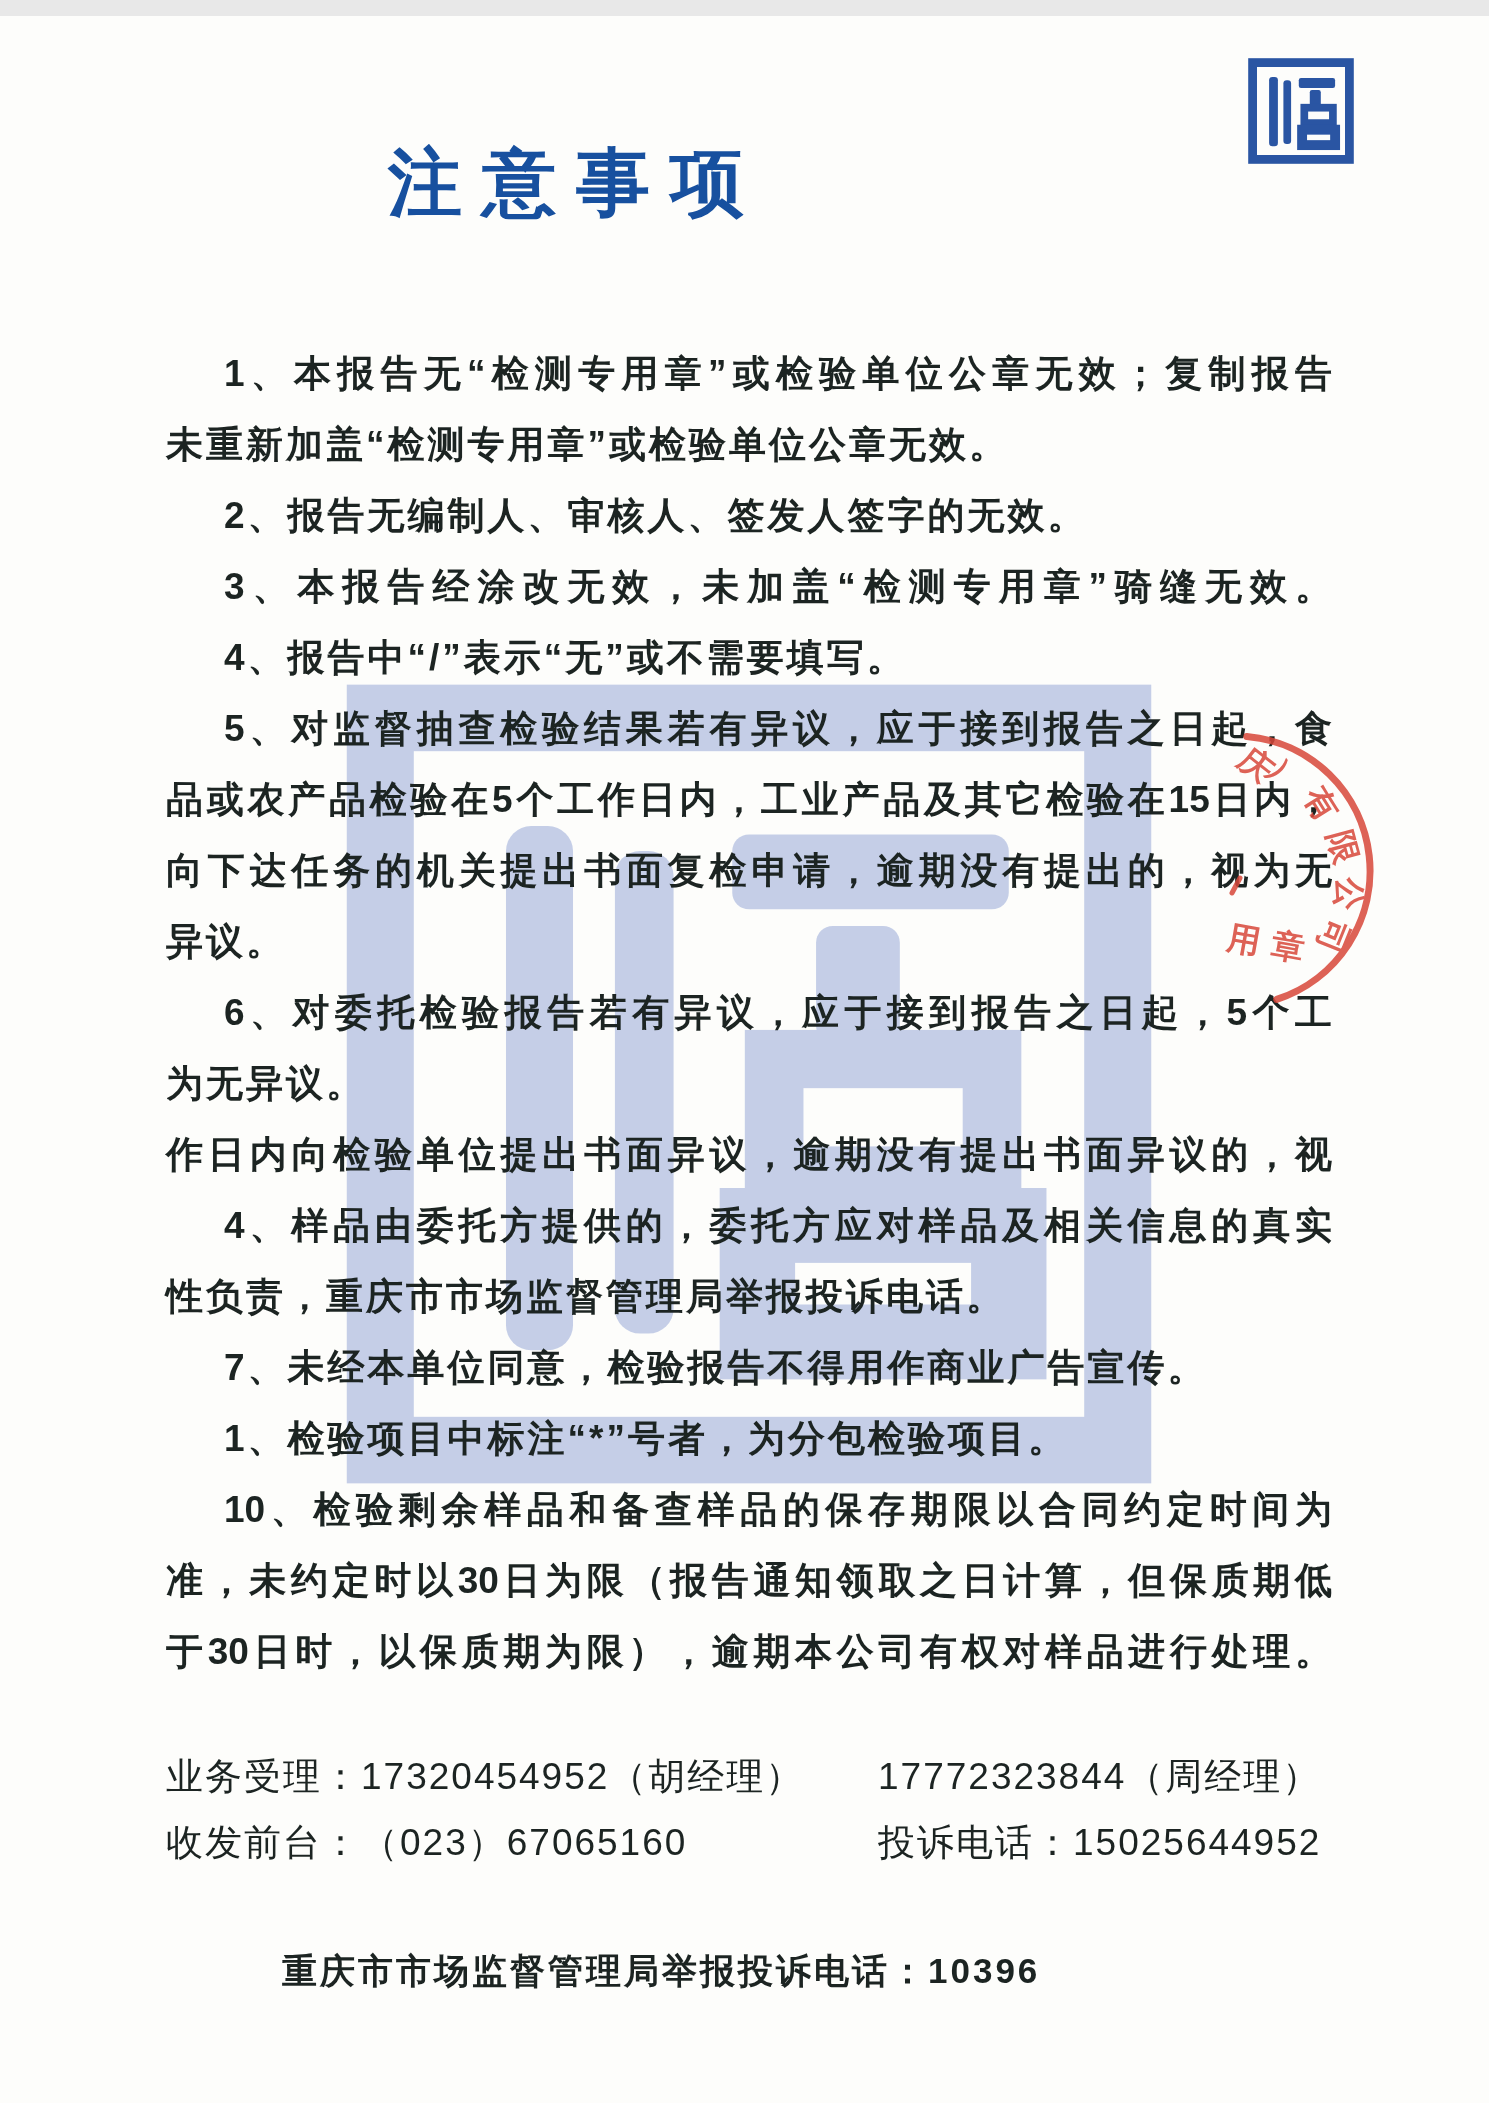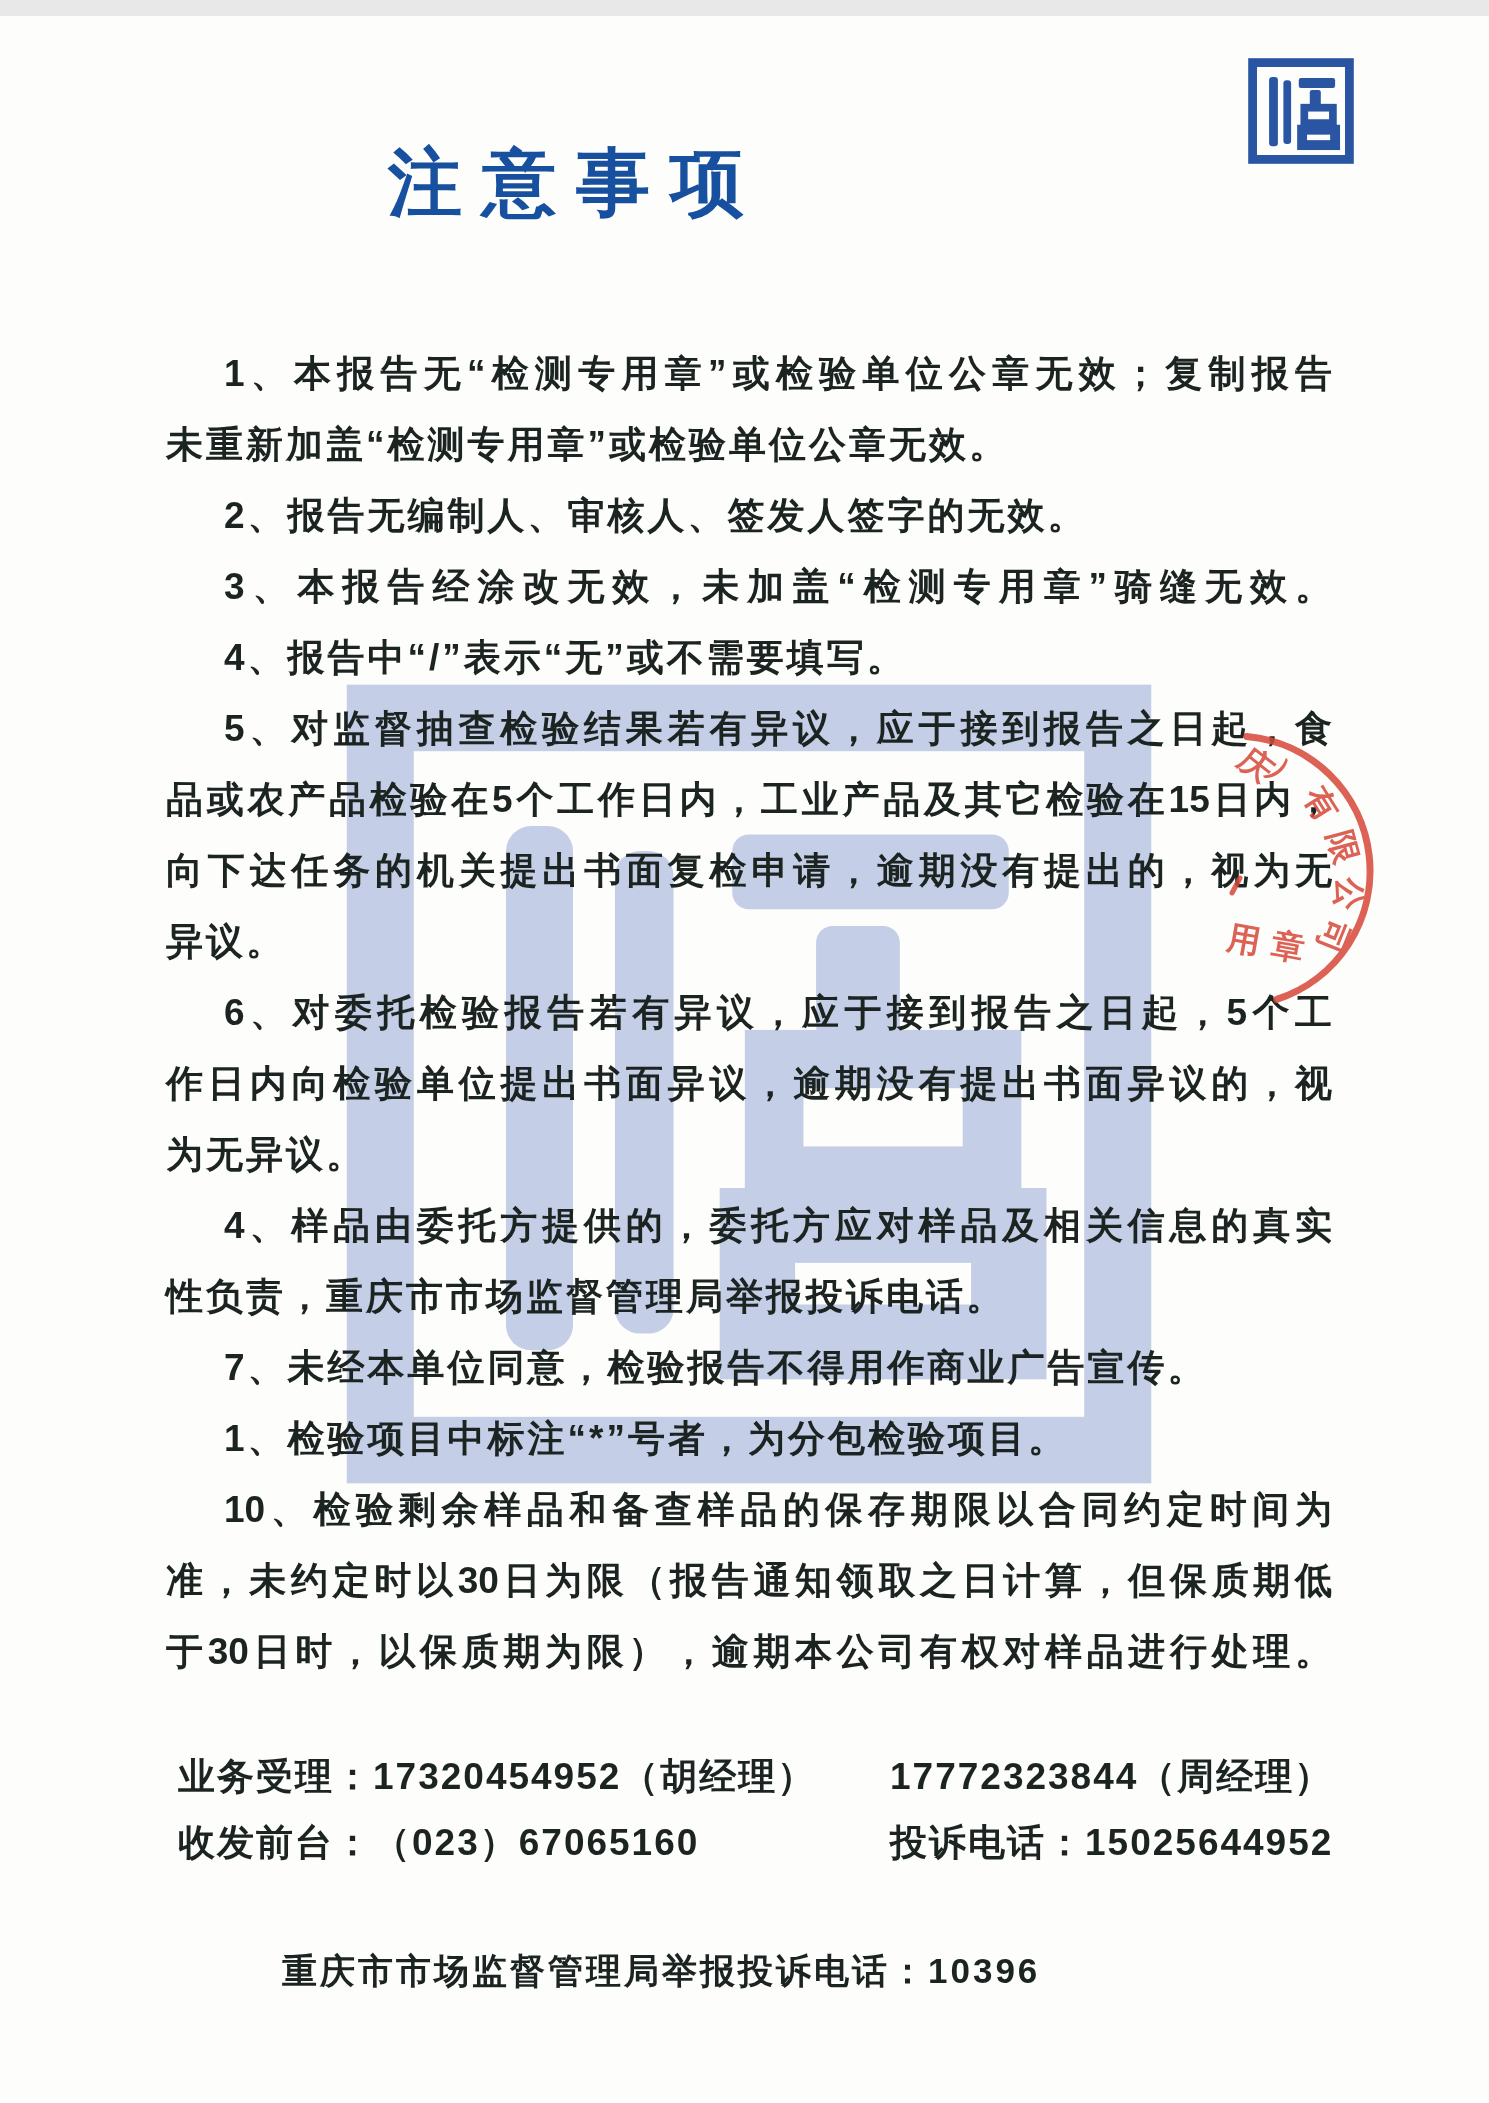--- a/index.html
+++ b/index.html
@@ -34,22 +34,22 @@
     letter-spacing:3px;white-space:nowrap;
   }
   .note-line.full{
     white-space:normal;text-align:justify;text-align-last:justify;
     -moz-text-align-last:justify;text-justify:inter-character;
     letter-spacing:0;
   }
   .note-line.indent{padding-left:58px;}
   
   .contacts{
-    position:absolute;left:178px;top:1728px;width:1190px;z-index:2;
-    font-size:37px;font-weight:700;letter-spacing:2px;
+    position:absolute;left:166px;top:1728px;width:1190px;z-index:2;
+    font-size:37px;font-weight:400;letter-spacing:2px;
   }
   .contact-row{display:flex;height:66px;line-height:66px;white-space:nowrap;}
   .contact-left{width:712px;flex:0 0 712px;}
   .contact-right{flex:1;}
   
   .doc-footer{
     position:absolute;left:282px;top:1932px;z-index:2;
     font-size:35px;font-weight:800;letter-spacing:3px;white-space:nowrap;
   }
   
@@ -93,22 +93,22 @@
     <div class="note-line indent full">1、本报告无“检测专用章”或检验单位公章无效；复制报告</div>
     <div class="note-line">未重新加盖“检测专用章”或检验单位公章无效。</div>
     <div class="note-line indent">2、报告无编制人、审核人、签发人签字的无效。</div>
     <div class="note-line indent full">3、本报告经涂改无效，未加盖“检测专用章”骑缝无效。</div>
     <div class="note-line indent">4、报告中“/”表示“无”或不需要填写。</div>
     <div class="note-line indent full">5、对监督抽查检验结果若有异议，应于接到报告之日起，食</div>
     <div class="note-line full">品或农产品检验在5个工作日内，工业产品及其它检验在15日内，</div>
     <div class="note-line full">向下达任务的机关提出书面复检申请，逾期没有提出的，视为无</div>
     <div class="note-line">异议。</div>
     <div class="note-line indent full">6、对委托检验报告若有异议，应于接到报告之日起，5个工</div>
+    <div class="note-line">为无异议。</div>
     <div class="note-line full">作日内向检验单位提出书面异议，逾期没有提出书面异议的，视</div>
-    <div class="note-line">为无异议。</div>
     <div class="note-line indent full">4、样品由委托方提供的，委托方应对样品及相关信息的真实</div>
     <div class="note-line">性负责，重庆市市场监督管理局举报投诉电话。</div>
     <div class="note-line indent">7、未经本单位同意，检验报告不得用作商业广告宣传。</div>
     <div class="note-line indent">1、检验项目中标注“*”号者，为分包检验项目。</div>
     <div class="note-line indent full">10、检验剩余样品和备查样品的保存期限以合同约定时间为</div>
     <div class="note-line full">准，未约定时以30日为限（报告通知领取之日计算，但保质期低</div>
     <div class="note-line full">于30日时，以保质期为限），逾期本公司有权对样品进行处理。</div>
   </div>
 
   <div class="contacts">

